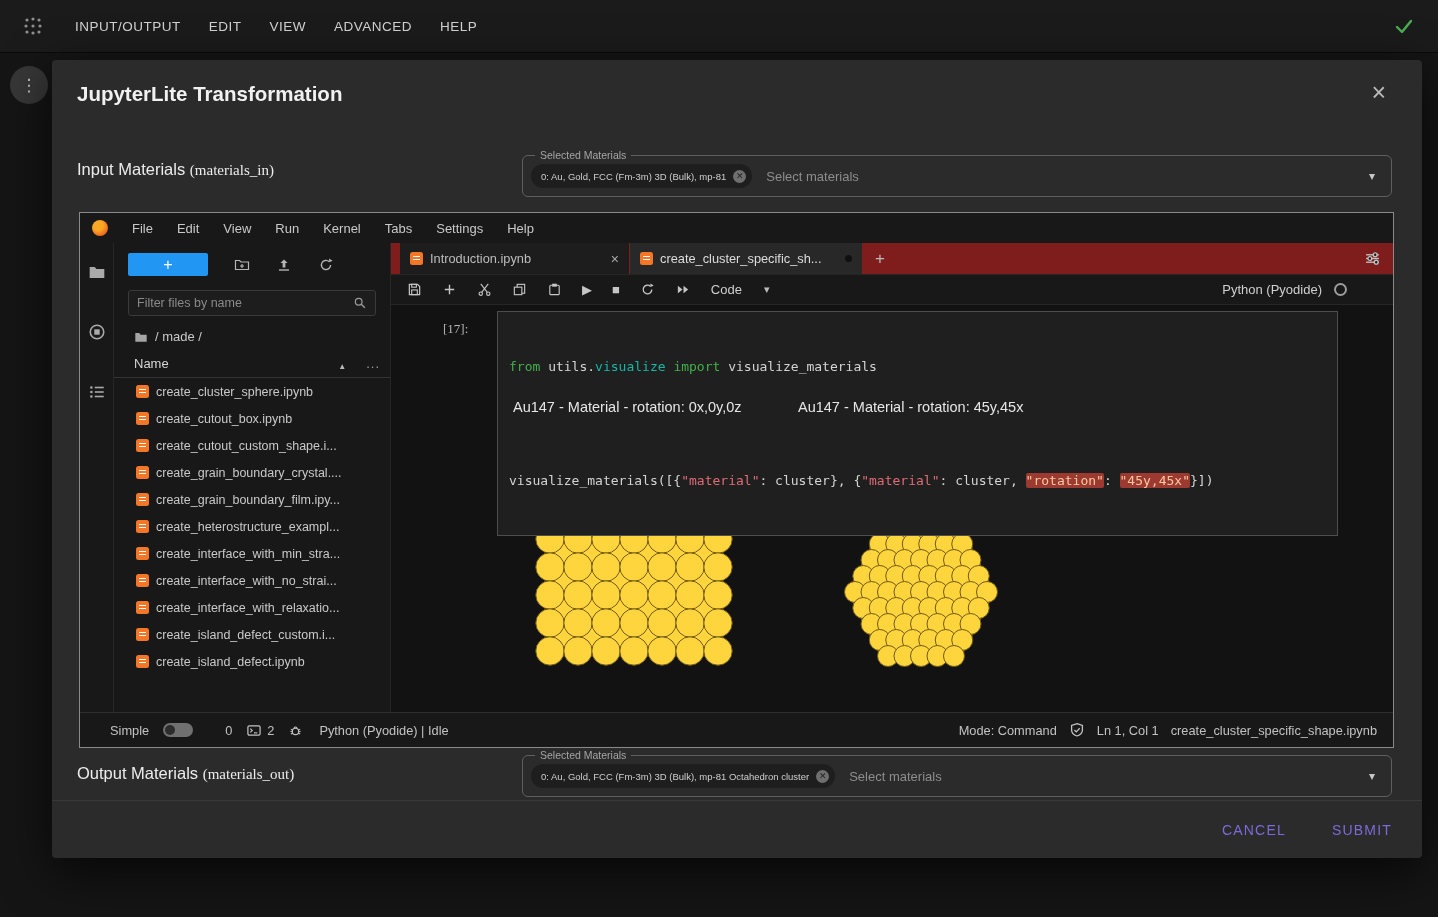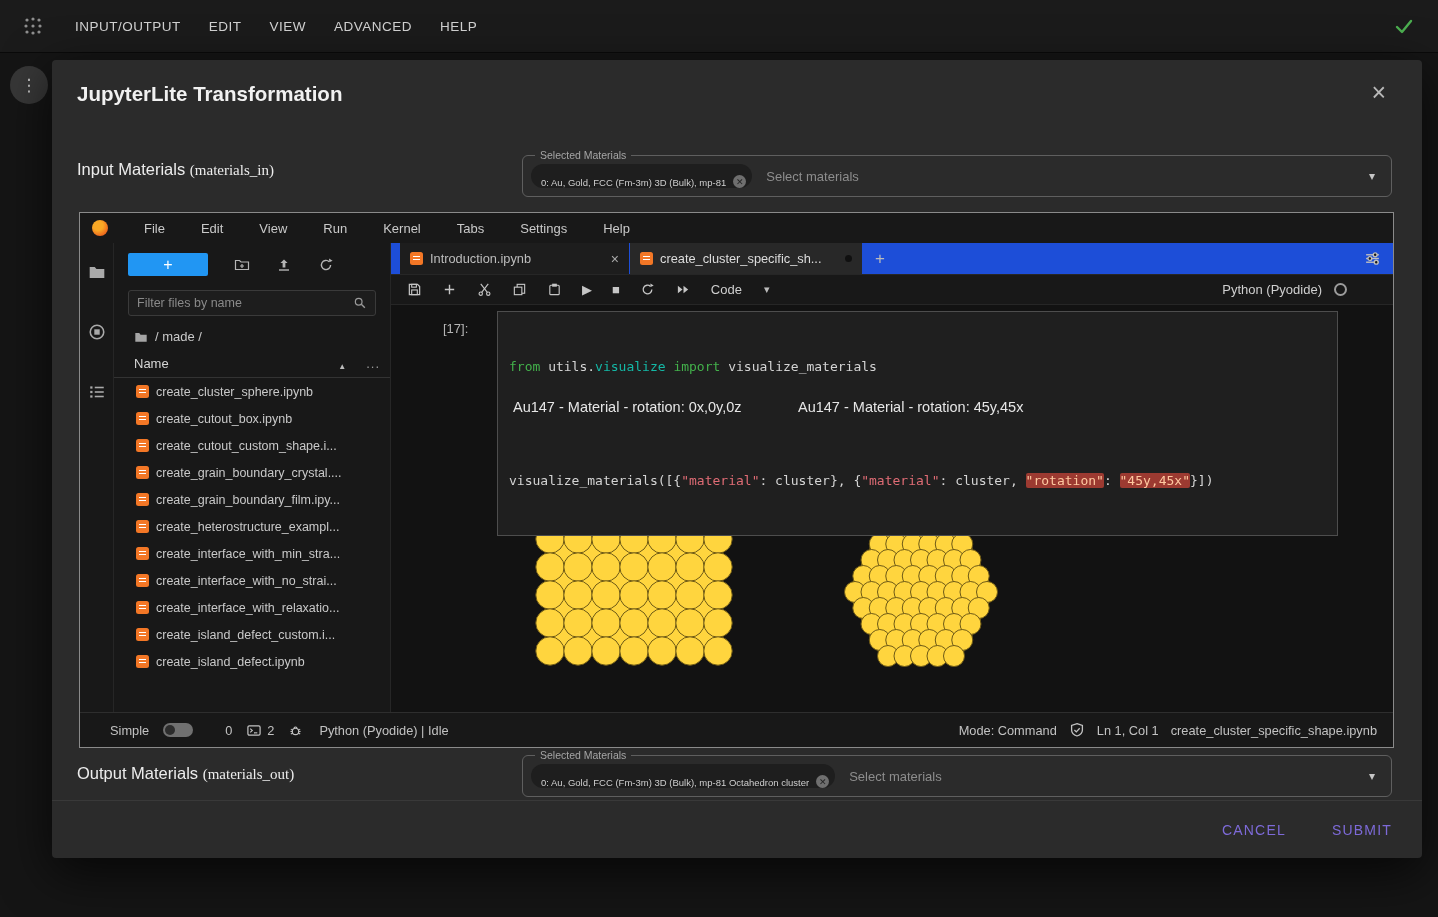--- a/index.html
+++ b/index.html
@@ -28,31 +28,31 @@
     border:none;line-height:1;cursor:pointer;font-family:inherit}
   .mat-label{position:absolute;left:25px;font-size:16.5px;color:#ececec;white-space:nowrap}
   .mat-label .mono{font-family:Liberation Serif, serif;font-size:15px}
   .mat-label.in{top:100px}.mat-label.out{top:704px}
 
   .mfield{position:absolute;left:470px;width:870px;height:42px;border:1px solid #5f5f5f;
     border-radius:6px;display:flex;align-items:center;padding:0 16px 0 8px;gap:14px}
   .mfield.in{top:95px}.mfield.out{top:695px}
   .mfield .legend{position:absolute;top:-7px;left:12px;background:#2b2b2b;padding:0 5px;
     font-size:10.5px;color:#a5a5a5}
-  .chip{display:flex;align-items:flex-end;gap:7px;background:#1e1e1e;border-radius:12px;height:24px;
+  .chip{display:flex;align-items:center;gap:7px;background:#1e1e1e;border-radius:12px;height:24px;
     padding:0 6px 0 10px;font-size:9.5px;color:#cfcfcf;white-space:nowrap;cursor:default}
   .chip-x{width:13px;height:13px;border-radius:50%;background:#6f6f6f;color:#242424;font-size:9px;
     display:flex;align-items:center;justify-content:center;cursor:pointer}
   .mfield .ph{font-size:13px;color:#8d8d8d}
   .mfield .caret{margin-left:auto;color:#c6c6c6;font-size:12px}
 
   
   .jlab{position:absolute;left:27px;top:152px;width:1315px;height:536px;border:1px solid #8a8a8a;
     background:#181818;display:flex;flex-direction:column}
-  .jl-menubar{height:30px;display:flex;align-items:center;padding-left:12px;gap:36px;background:#181818;flex:0 0 auto}
+  .jl-menubar{height:30px;display:flex;align-items:center;padding-left:12px;gap:24px;background:#181818;flex:0 0 auto}
   .jl-logo{width:16px;height:16px;border-radius:50%;
     background:radial-gradient(circle at 38% 35%,#f9a825 0 34%,#ee6c1e 70%,#d95b12 100%)}
   .jl-menu-item{font-size:13px;color:#c9c9c9;cursor:pointer}
   .jl-body{flex:1;display:flex;min-height:0}
   .jl-strip{width:34px;border-right:1px solid #262626;display:flex;flex-direction:column;
     align-items:center;padding-top:20px;gap:42px;flex:0 0 auto}
   .jl-browser{width:277px;border-right:1px solid #262626;display:flex;flex-direction:column;flex:0 0 auto}
   .fb-toolbar{display:flex;align-items:center;padding:10px 14px 4px;gap:26px}
   .fb-new{width:80px;height:23px;background:#2196f3;border-radius:2px;color:#fff;font-size:16px;
     display:flex;align-items:center;justify-content:center;border:none;cursor:pointer;font-family:inherit;line-height:1}
@@ -68,42 +68,42 @@
   .fb-head .ovf{margin-left:20px;color:#9a9a9a;letter-spacing:1px}
   .file-list{flex:1;overflow:hidden}
   .file-row{height:27px;display:flex;align-items:center;gap:7px;padding-left:22px;font-size:12.5px;
     color:#c9c9c9;position:relative;white-space:nowrap;overflow:hidden;cursor:pointer}
   .file-row.selected{background:#1a73cf;color:#fff}
   .run-dot{position:absolute;left:9px;width:6px;height:6px;border-radius:50%;background:#cfe9ff}
   .nb-icon{flex:0 0 13px;width:13px;height:13px;background:#f37726;border-radius:2.5px;position:relative}
   .nb-icon::after{content:"";position:absolute;left:3px;right:3px;top:3.5px;height:6px;
     background:repeating-linear-gradient(180deg,#fff 0 1px,rgba(255,255,255,0) 1px 3px)}
   .jl-main{flex:1;display:flex;flex-direction:column;background:#121212;min-width:0}
-  .jl-tabbar{height:32px;background:#1d4ed8;display:flex;align-items:stretch;padding-left:9px;
+  .jl-tabbar{height:32px;background:#7f1d1d;display:flex;align-items:stretch;padding-left:9px;
     border-bottom:1px solid #262626;flex:0 0 auto}
   .jl-tab{display:flex;align-items:center;gap:7px;padding:0 10px;font-size:12.8px;color:#bdbdbd;
     background:#1d1d1d;margin-right:1px;flex:0 0 auto;width:229px;cursor:pointer}
   .jl-tab.active{background:#282828;color:#ddd;width:232px}
   .tab-label{flex:1;overflow:hidden;white-space:nowrap}
   .tab-close{color:#aaa;font-size:14px;cursor:pointer}
   .dirty-dot{width:7px;height:7px;border-radius:50%;background:#101010}
   .tab-add{width:34px;display:flex;align-items:center;justify-content:center;color:#bbb;font-size:17px;cursor:pointer}
   .tab-sliders{margin-left:auto;margin-right:12px;align-self:center;display:flex;cursor:pointer}
   .jl-toolbar{height:30px;background:#181818;border-bottom:1px solid #262626;display:flex;align-items:center;
     padding-left:16px;gap:20px;color:#c5c5c5;flex:0 0 auto}
   .tb-ic{display:flex;cursor:pointer}
   .glyph{font-size:11px;color:#c5c5c5;cursor:pointer;line-height:1}
   .celltype{display:flex;align-items:center;gap:22px;font-size:13px;color:#cfcfcf;cursor:pointer}
   .celltype .caret{font-size:11px;color:#bbb}
   .jl-kernel{margin-left:auto;display:flex;align-items:center;gap:12px;padding-right:46px;font-size:13px;color:#cfcfcf}
   .kring{width:13px;height:13px;border:2px solid #9c9c9c;border-radius:50%}
   .jl-content{position:relative;flex:1;background:#121212;overflow:hidden}
   #cluster-svg{position:absolute;left:0;top:0}
   .cell{position:absolute;left:0;top:6px;right:0;height:80px}
-  .cell .prompt{position:absolute;left:52px;top:10px;font-family:Liberation Sans, sans-serif;
+  .cell .prompt{position:absolute;left:52px;top:10px;font-family:Liberation Serif, serif;
     font-size:13px;color:#b5b5b5}
   .editor{position:absolute;left:106px;right:55px;top:0;background:#1f1f1f;border:1px solid #4d4d4d;
     padding:7px 11px;font-family:"DejaVu Sans Mono",monospace;font-size:13px;line-height:19px;
     color:#d4d4d4;white-space:pre;cursor:text}
   .cl{height:19px}
   .tk-kw{color:#43b14b}.tk-at{color:#14b8a6}.tk-s{color:#e06c75}
   .tk-hl{color:#ffc9a0;background:#9c3a31;border-radius:2px}
   .out-label{position:absolute;top:94px;font-size:14.5px;color:#e6e6e6;white-space:nowrap}
   .out-label.l1{left:122px}.out-label.l2{left:407px}
   .jl-status{height:35px;border-top:1px solid #2e2e2e;background:#181818;display:flex;align-items:center;

